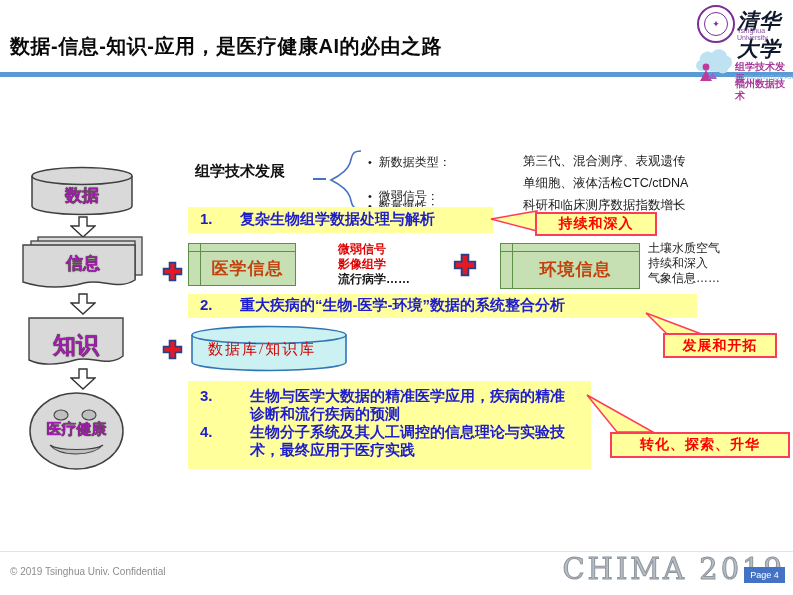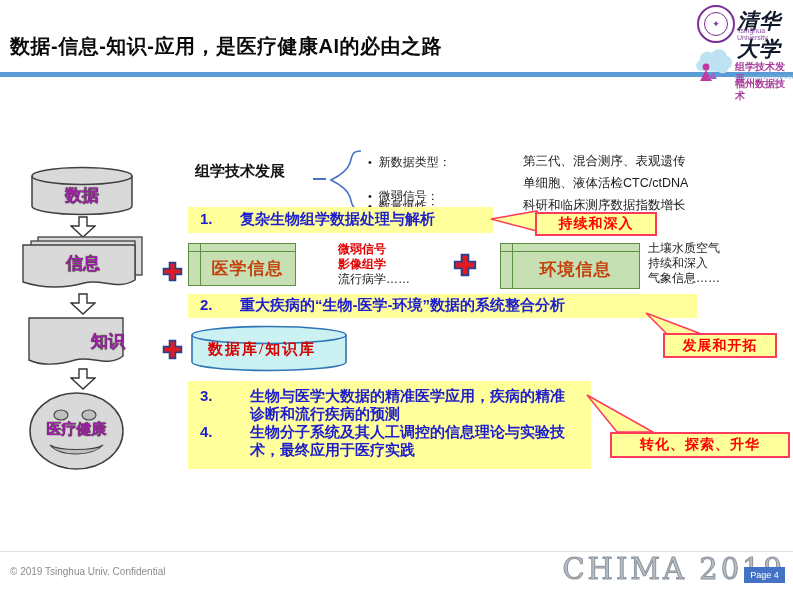--- a/index.html
+++ b/index.html
@@ -47,21 +47,21 @@
   .rnote{font-size:12px;font-weight:bold;color:#E00000;line-height:15px;white-space:nowrap;}
   .knote{font-size:12px;color:#1a1a1a;line-height:15px;white-space:nowrap;}
 
   
   .callout{position:absolute;background:#FFFF9C;border:2px solid #FF3B5C;box-sizing:border-box;
         display:flex;align-items:center;justify-content:center;font-size:14px;font-weight:bold;
         color:#FF0000;z-index:5;letter-spacing:1px;}
   .tail{position:absolute;z-index:4;}
 
   
-  .db-label{left:208px;top:340px;font-size:15px;font-weight:bold;color:#D60000;
+  .db-label{left:208px;top:340px;font-size:15px;font-weight:normal;color:#D60000;
         font-family:"Liberation Serif",serif;letter-spacing:2px;}
 
   
   .foot-rule{left:0;top:551px;width:793px;height:1px;background:#E3E3E3;}
   .copyright{left:10px;top:566px;font-size:10px;color:#8C8C8C;}
   .chima{right:8px;top:552px;font-size:29px;color:#b7bdc4;-webkit-text-stroke:1px #8d959d;
         font-family:"DejaVu Serif","Liberation Serif",serif;letter-spacing:3px;}
   .page-badge{left:744px;top:567px;width:41px;height:16px;background:#4472C4;color:#fff;
         font-size:9px;display:flex;align-items:center;justify-content:center;z-index:6;}
 </style>
@@ -106,21 +106,21 @@
   </svg>
   <div class="abs shape-label" style="left:22px;top:252px;width:122px;font-size:17px;">信息</div>
 
   <svg class="abs" style="left:70px;top:293px;" width="26" height="22" viewBox="0 0 26 22">
     <polygon points="9,1 17,1 17,10 25,10 13,21 1,10 9,10" fill="#ffffff" stroke="#333333" stroke-width="1.4"></polygon>
   </svg>
 
   <svg class="abs" style="left:28px;top:317px;" width="96" height="52" viewBox="0 0 96 52">
     <path d="M1 1 H95 V39 C80 51 62 38 47 43 C31 48 13 49 1 43 Z" fill="#D9D9D9" stroke="#404040" stroke-width="1.4"></path>
   </svg>
-  <div class="abs shape-label" style="left:28px;top:330px;width:96px;font-size:17px;margin-left:32px;">知识</div>
+  <div class="abs shape-label" style="left:28px;top:330px;width:96px;font-size:23px;">知识</div>
 
   <svg class="abs" style="left:70px;top:368px;" width="26" height="22" viewBox="0 0 26 22">
     <polygon points="9,1 17,1 17,10 25,10 13,21 1,10 9,10" fill="#ffffff" stroke="#333333" stroke-width="1.4"></polygon>
   </svg>
 
   <svg class="abs" style="left:28px;top:391px;" width="97" height="80" viewBox="0 0 97 80">
     <ellipse cx="48.5" cy="40" rx="46.5" ry="38" fill="#D9D9D9" stroke="#404040" stroke-width="1.5"></ellipse>
     <ellipse cx="33" cy="24" rx="7" ry="5" fill="#BFBFBF" stroke="#404040" stroke-width="1.1"></ellipse>
     <ellipse cx="61" cy="24" rx="7" ry="5" fill="#BFBFBF" stroke="#404040" stroke-width="1.1"></ellipse>
     <path d="M22 54 C32 66 64 66 75 54 C66 60 31 60 22 54 Z" fill="#BFBFBF" stroke="#404040" stroke-width="1.1"></path>
@@ -160,21 +160,21 @@
   <div class="callout" style="left:535px;top:212px;width:122px;height:24px;">持续和深入</div>
 
   <div class="gtable" style="left:188px;top:243px;width:108px;height:43px;">
     <div class="gt-vline"></div>
     <div class="gt-hline"></div>
     <div class="gt-label">医学信息</div>
   </div>
 
   <div class="abs rnote" style="left:338px;top:242px;">微弱信号</div>
   <div class="abs rnote" style="left:338px;top:257px;">影像组学</div>
-  <div class="abs knote" style="left:338px;top:272px;">流行病学……</div>
+  <div class="abs knote" style="left:338px;top:272px;font-weight:bold;">流行病学……</div>
 
   <div class="gtable" style="left:500px;top:243px;width:140px;height:46px;">
     <div class="gt-vline"></div>
     <div class="gt-hline"></div>
     <div class="gt-label">环境信息</div>
   </div>
 
   <div class="abs knote" style="left:648px;top:241px;">土壤水质空气</div>
   <div class="abs knote" style="left:648px;top:256px;">持续和深入</div>
   <div class="abs knote" style="left:648px;top:271px;">气象信息……</div>

